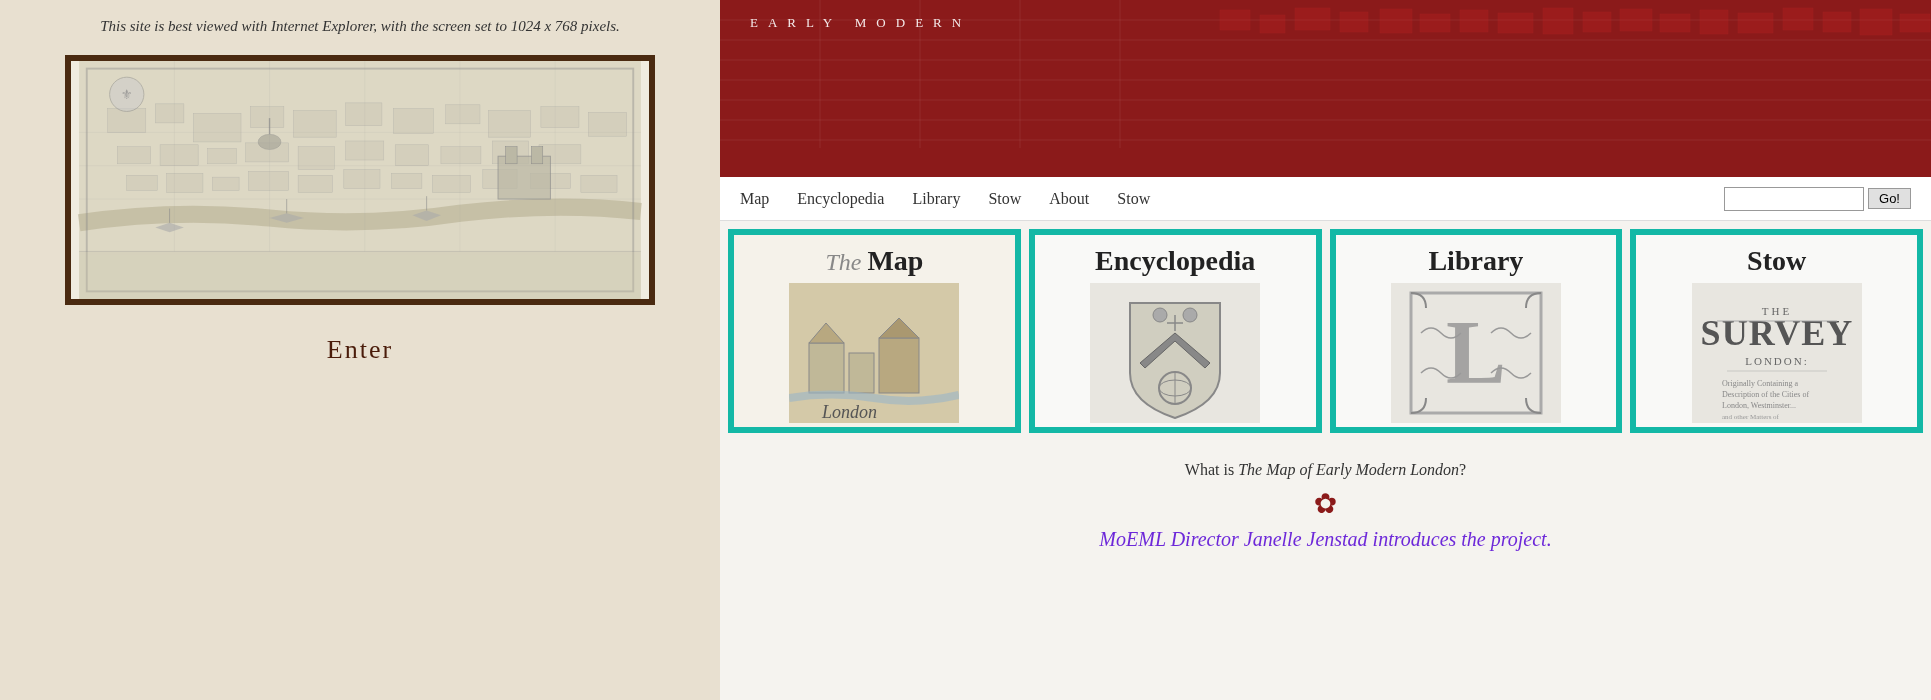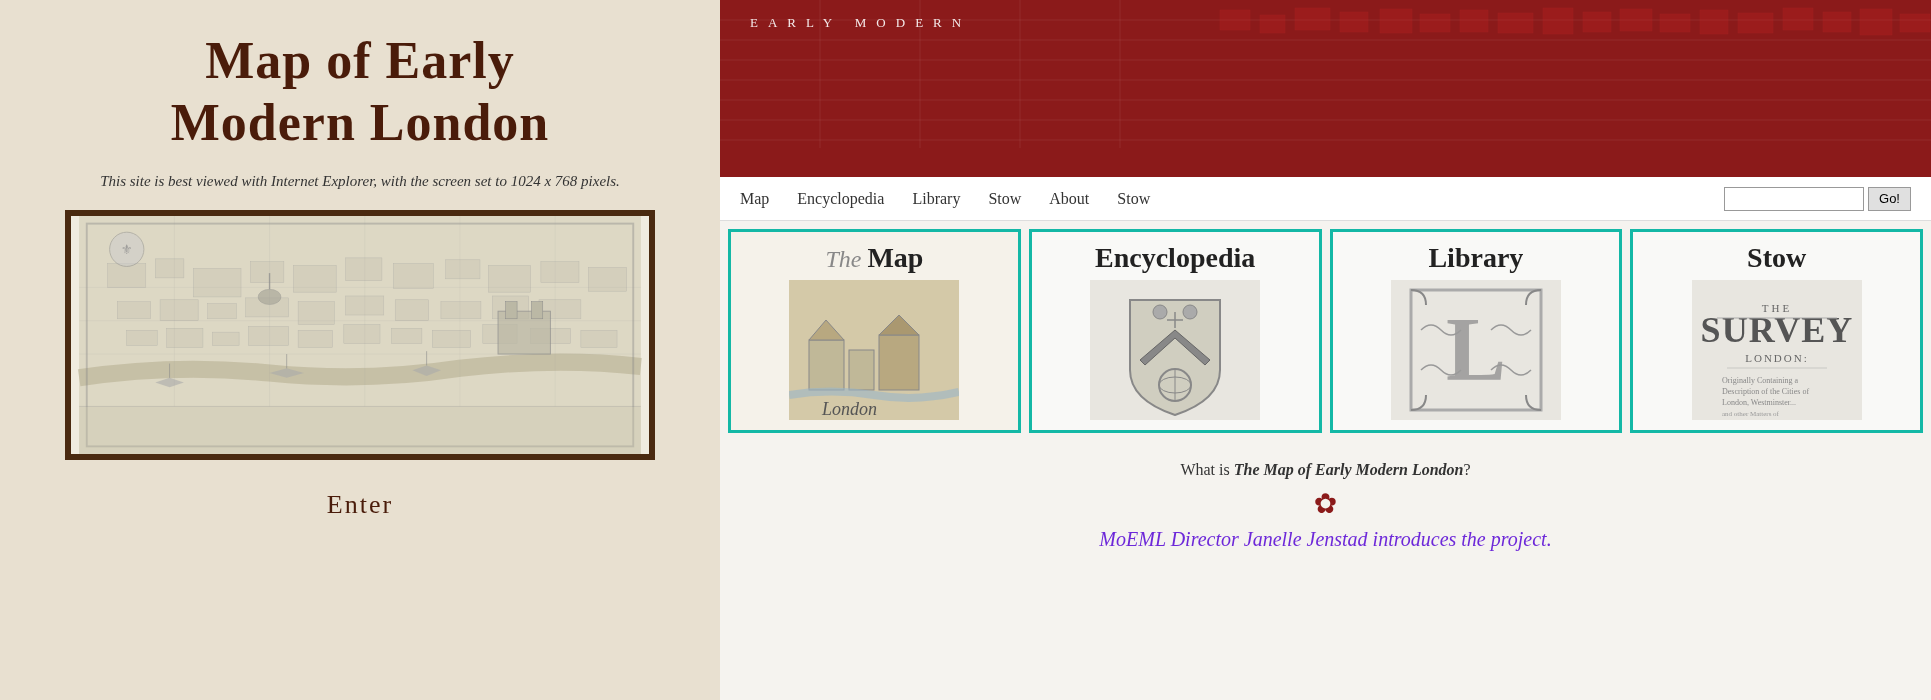--- a/index.html
+++ b/index.html
@@ -101,20 +101,21 @@
     .nav-link {
       font-size: 16px;
       color: #333;
       cursor: pointer;
       font-family: Georgia, serif;
       text-decoration: none;
     }
 
     .nav-search {
       display: flex;
+      align-items: center;
       gap: 4px;
       border-radius: 12px;
     }
 
     .nav-search input {
       width: 140px;
       height: 24px;
       border: 1px solid #999;
       font-size: 13px;
       padding: 2px 4px;
@@ -134,21 +135,21 @@
       height: 220px;
       margin-top: 0;
     }
 
     .card {
       flex: 1;
       display: flex;
       flex-direction: column;
       align-items: center;
       justify-content: flex-start;
-      border: 3px solid #14b8a6;
+      border: 6px solid #14b8a6;
       background: #f9f9f7;
       margin: 8px 4px;
       cursor: pointer;
       padding-top: 10px;
       position: relative;
       overflow: hidden;
     }
 
     .card:first-child { margin-left: 8px; }
     .card:last-child { margin-right: 8px; }
@@ -180,44 +181,39 @@
     }
 
     .what-is-text {
       font-size: 16px;
       color: #333;
       font-family: Georgia, serif;
     }
 
     .what-is-text em {
       font-style: italic;
-      font-weight: bold;
     }
 
     .flower-divider {
       color: #8b1a1a;
       font-size: 28px;
       margin: 8px 0;
     }
 
     .director-text {
       font-size: 20px;
       color: #6d28d9;
       font-style: italic;
       font-family: Georgia, serif;
     }
   </style>
 </head>
 <body>
 
 <div class="left-panel">
-  <div class="left-title">
-    <span>Map of Early</span><br>
-    <span>Modern London</span>
-  </div>
 
   <div class="browser-notice">This site is best viewed with Internet Explorer, with the screen set to 1024 x 768 pixels.</div>
 
   <div class="map-image-container">
     <svg class="map-image-svg" viewBox="0 0 590 250" xmlns="http://www.w3.org/2000/svg">
       <rect width="590" height="250" fill="#e8e4d8"></rect>
 
       <rect x="0" y="0" width="590" height="250" fill="#ddd8c4"></rect>
 
       <path d="M0,170 Q100,155 200,165 Q300,175 400,160 Q500,148 590,158" stroke="#b0a888" stroke-width="18" fill="none" opacity="0.5"></path>

